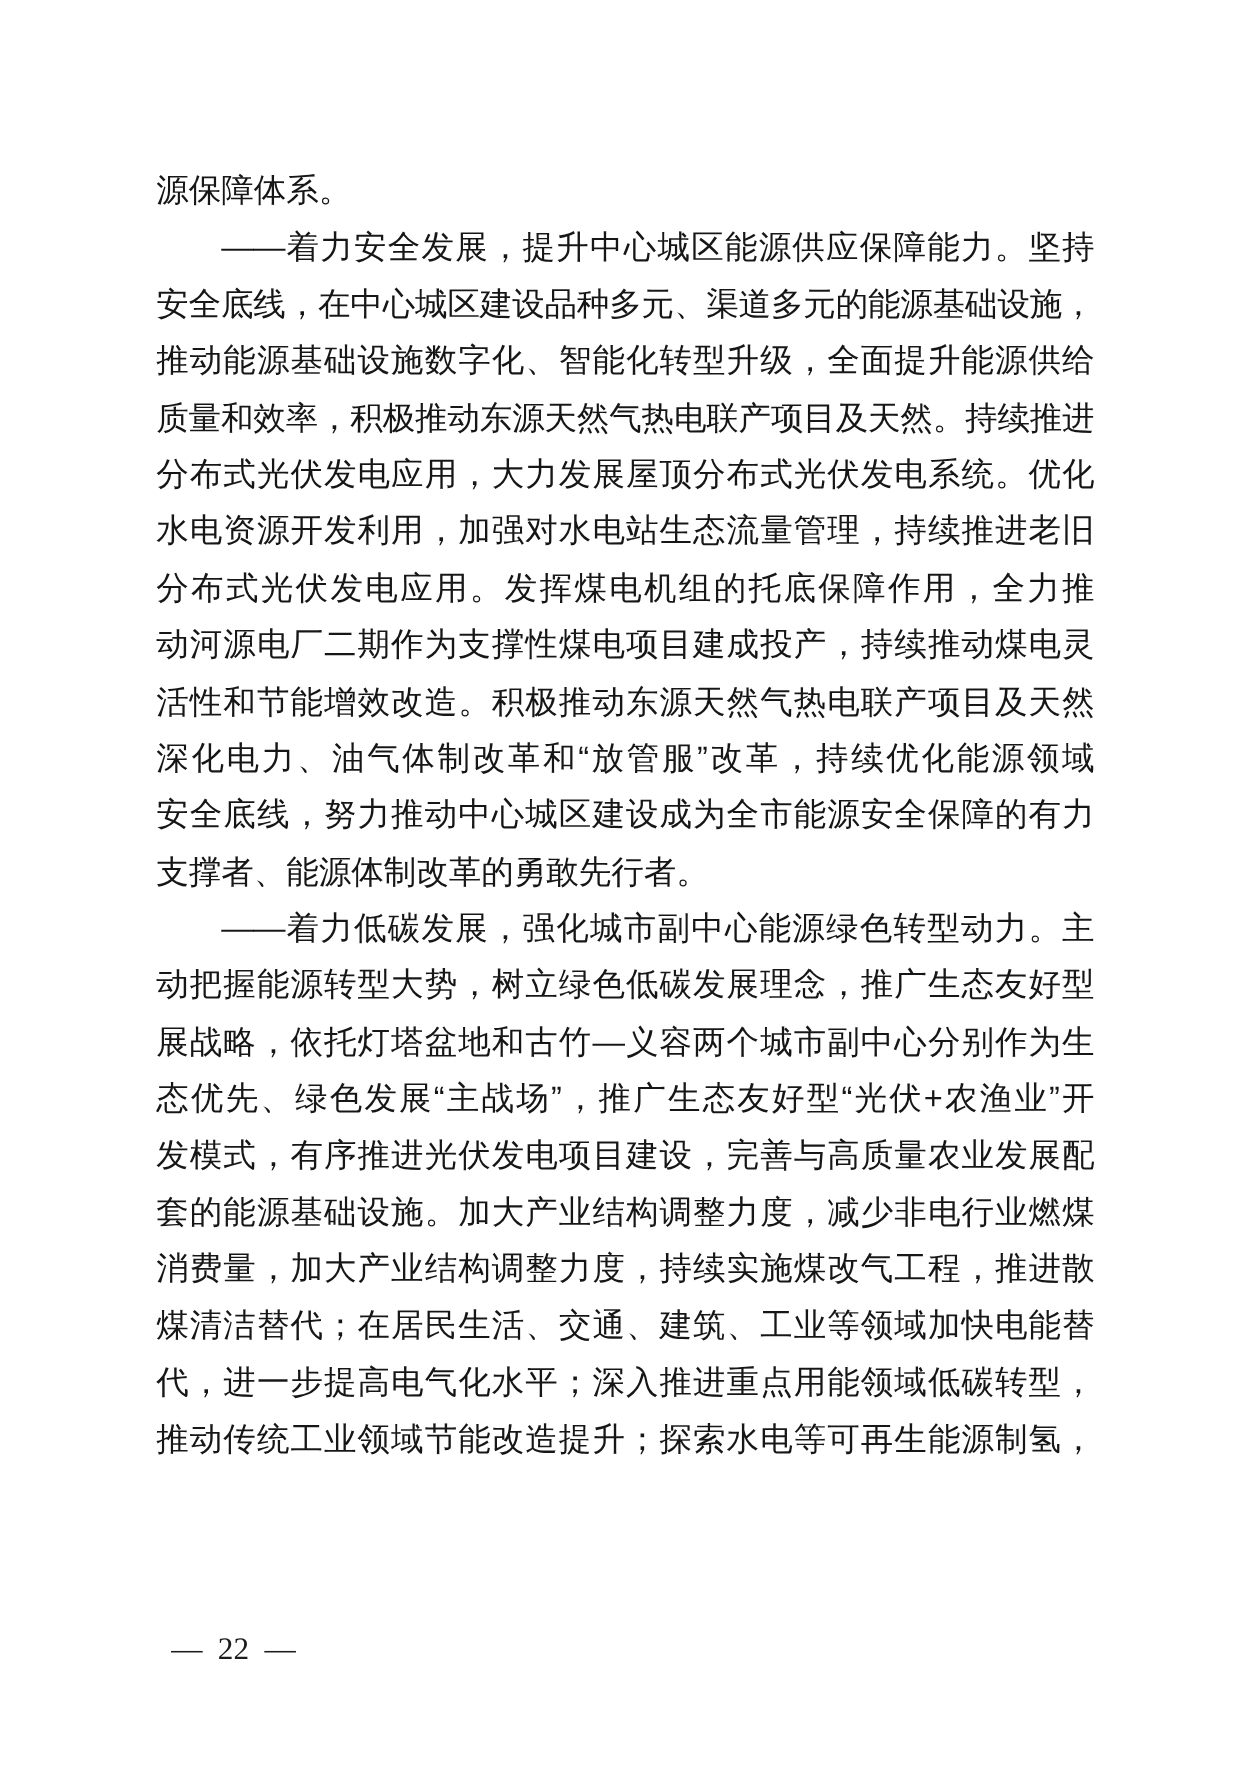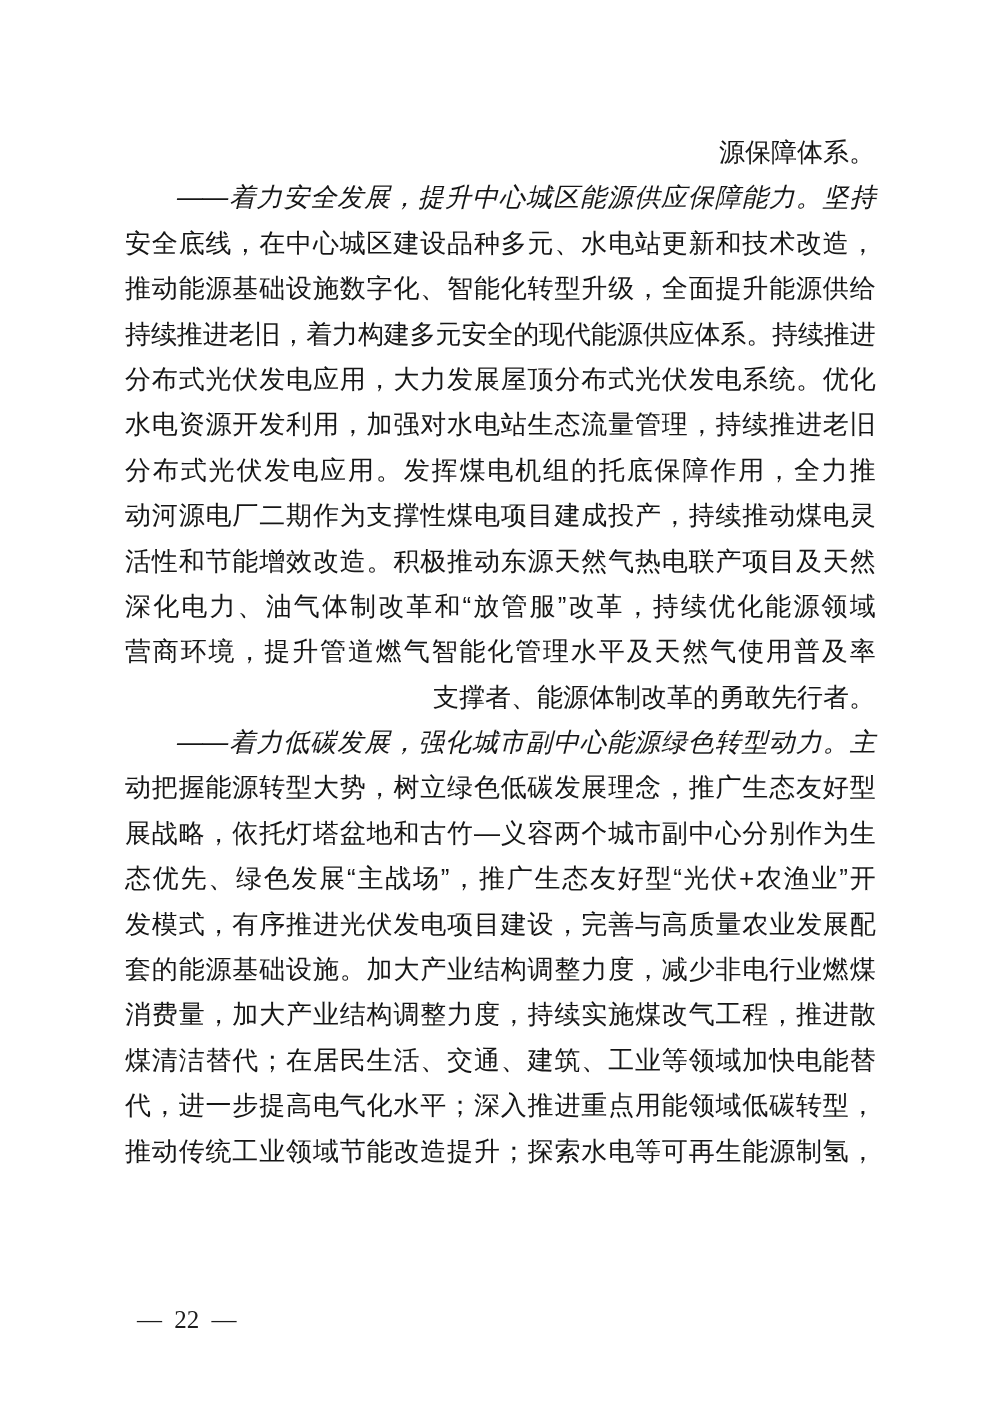--- a/index.html
+++ b/index.html
@@ -20,31 +20,30 @@
     left: 125px;
     top: 130px;
     width: 750px;
     font-size: 26px;
     color: #161616;
     line-height: 45.4px;
   }
   .line {
     white-space: nowrap;
     height: 45.4px;
-    text-align: right;
+    text-align: left;
   }
   .line.j {
     text-align: justify;
     text-align-last: justify;
     letter-spacing: -0.7px;
   }
   .line.ind {
     box-sizing: border-box;
     padding-left: 52px;
-    font-style: italic;
   }
   .page-number {
     position: absolute;
     left: 137px;
     top: 1306px;
     font-family: "Liberation Serif", serif;
     font-size: 25px;
     line-height: 28px;
     color: #1c1c1c;
     word-spacing: 6px;
@@ -52,30 +51,30 @@
     text-align: right;
   }
 </style>
 </head>
 <body>
 
 <div class="page">
   <div class="text-block">
       <div class="line">源保障体系。</div>
       <div class="line j ind">——着力安全发展，提升中心城区能源供应保障能力。坚持</div>
-      <div class="line j">安全底线，在中心城区建设品种多元、水电站更新和技术改造，</div>
+      <div class="line j">安全底线，在中心城区建设品种多元、渠道多元的能源基础设施，</div>
       <div class="line j">推动能源基础设施数字化、智能化转型升级，全面提升能源供给</div>
-      <div class="line j">持续推进老旧，着力构建多元安全的现代能源供应体系。持续推进</div>
+      <div class="line j">质量和效率，积极推动东源天然气热电联产项目及天然。持续推进</div>
       <div class="line j">分布式光伏发电应用，大力发展屋顶分布式光伏发电系统。优化</div>
       <div class="line j">水电资源开发利用，加强对水电站生态流量管理，持续推进老旧</div>
       <div class="line j">分布式光伏发电应用。发挥煤电机组的托底保障作用，全力推</div>
       <div class="line j">动河源电厂二期作为支撑性煤电项目建成投产，持续推动煤电灵</div>
       <div class="line j">活性和节能增效改造。积极推动东源天然气热电联产项目及天然</div>
       <div class="line j">深化电力、油气体制改革和“放管服”改革，持续优化能源领域</div>
-      <div class="line j">营商环境，提升管道燃气智能化管理水平及天然气使用普及率</div>
+      <div class="line j">安全底线，努力推动中心城区建设成为全市能源安全保障的有力</div>
       <div class="line">支撑者、能源体制改革的勇敢先行者。</div>
       <div class="line j ind">——着力低碳发展，强化城市副中心能源绿色转型动力。主</div>
       <div class="line j">动把握能源转型大势，树立绿色低碳发展理念，推广生态友好型</div>
       <div class="line j">展战略，依托灯塔盆地和古竹—义容两个城市副中心分别作为生</div>
       <div class="line j">态优先、绿色发展“主战场”，推广生态友好型“光伏+农渔业”开</div>
       <div class="line j">发模式，有序推进光伏发电项目建设，完善与高质量农业发展配</div>
       <div class="line j">套的能源基础设施。加大产业结构调整力度，减少非电行业燃煤</div>
       <div class="line j">消费量，加大产业结构调整力度，持续实施煤改气工程，推进散</div>
       <div class="line j">煤清洁替代；在居民生活、交通、建筑、工业等领域加快电能替</div>
       <div class="line j">代，进一步提高电气化水平；深入推进重点用能领域低碳转型，</div>

